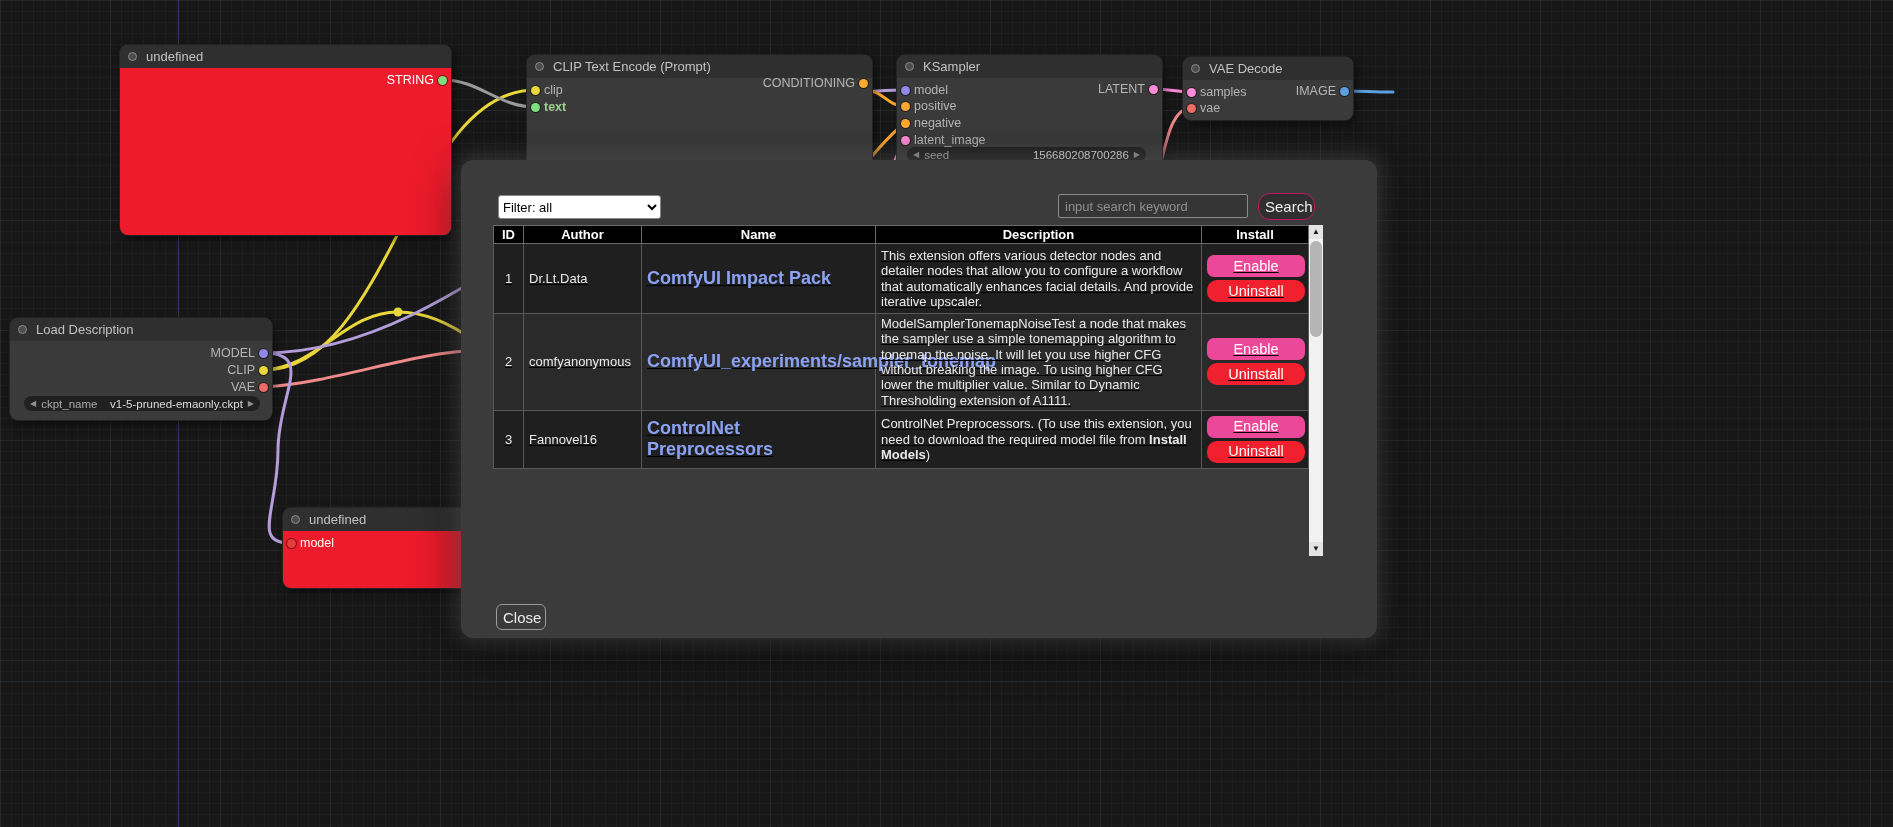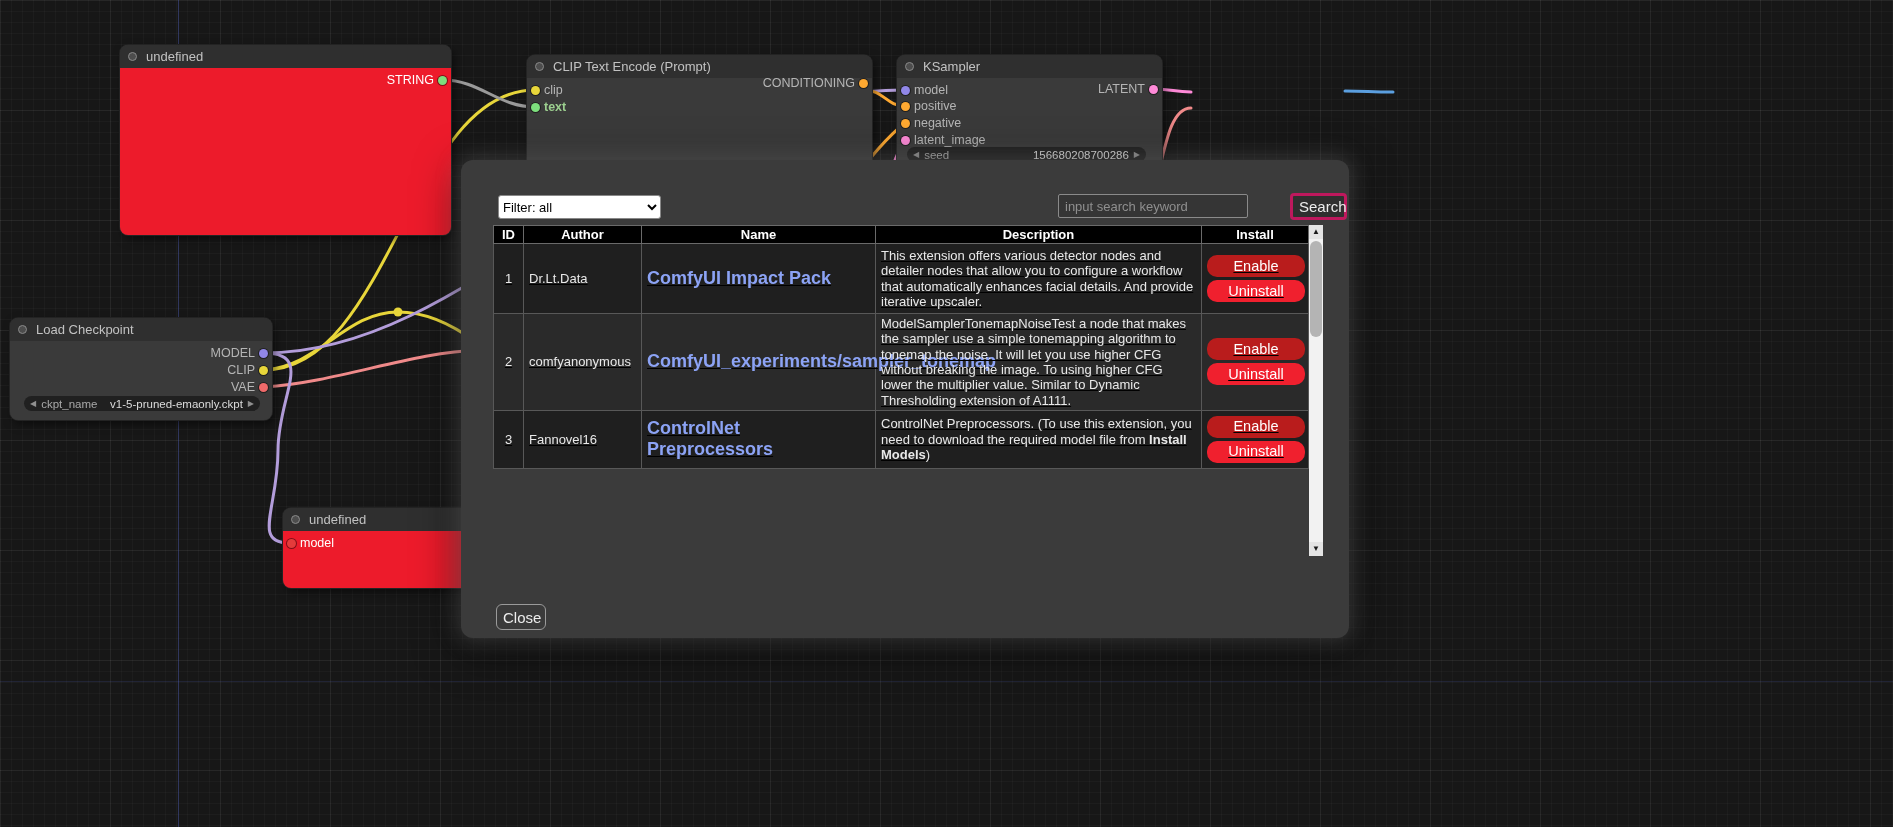--- a/index.html
+++ b/index.html
@@ -60,36 +60,37 @@
   }
   .w-arrow{font-size:8px;color:#8f8f8f;line-height:15px;}
   .w-label{color:#a8a8a8;}
   .w-value{margin-left:auto;color:#dcdcdc;white-space:nowrap;}
 
   
   .modal{
     position:absolute;left:461px;top:160px;width:888px;height:478px;z-index:10;
     background:#3b3b3b;border-radius:12px;
     box-shadow:0 0 22px 4px rgba(190,190,190,0.22), 0 10px 45px rgba(0,0,0,0.65);
+    padding-left:28px;
   }
   .filter-select{
     position:absolute;left:37px;top:35px;width:163px;height:24px;
     font-family:"Liberation Sans",sans-serif;font-size:13px;color:#000;background:#fff;
     border:1px solid #888;border-radius:3px;
   }
   .search-input{
     position:absolute;left:597px;top:34px;width:190px;height:24px;box-sizing:border-box;
     background:#353535;border:1px solid #8a8a8a;border-radius:2px;color:#ddd;
     font-family:"Liberation Sans",sans-serif;font-size:13px;padding:0 6px;
   }
   .search-input::placeholder{color:#8f8f8f;}
   .search-btn{
     position:absolute;left:797px;top:33px;width:57px;height:27px;
-    background:#2f2f2f;color:#ececec;border:3px solid #be185d;border-radius:4px;
-    font-family:"Liberation Sans",sans-serif;font-size:15px;cursor:pointer;margin-left:32px;
+    background:#2f2f2f;color:#ececec;border:1px solid #be185d;border-radius:12px;
+    font-family:"Liberation Sans",sans-serif;font-size:15px;cursor:pointer;
   }
   .table-scroll{position:absolute;left:32px;top:65px;width:816px;height:331px;overflow:hidden;}
   .ext-table{border-collapse:collapse;width:815px;table-layout:fixed;text-decoration:underline;}
   .ext-table th{
     background:#000;color:#fff;font-size:13px;font-weight:bold;height:17px;
     border:1px solid #6a6a6a;padding:0 2px;
   }
   .ext-table td{
     border:1px solid #585858;color:#e9e9e9;vertical-align:middle;
     padding:2px 5px;font-size:13px;
@@ -97,21 +98,21 @@
   tr.row-odd{background:#1f1f1f;}
   tr.row-even{background:#2a2a2a;}
   .id-cell{text-align:center;}
   .desc-cell{font-size:12.5px;line-height:1.18;padding:2px 4px;}
   .ext-link{color:#8ca3f5;font-weight:bold;text-decoration:none;font-size:18px;cursor:pointer;}
   .install-cell{text-align:center;padding:2px;}
   .btn{
     display:block;width:98px;height:22px;margin:3px auto;padding:0;border:none;border-radius:10px;
     color:#fff;font-family:"Liberation Sans",sans-serif;font-size:14.5px;line-height:21px;cursor:pointer;
   }
-  .btn-enable{background:#b91c1c;}
+  .btn-enable{background:#ec4899;border-radius:7px;}
   .btn-uninstall{background:#f0202e;}
   .scrollbar{position:absolute;left:848px;top:65px;width:14px;height:331px;background:#f2f2f2;}
   .sb-arrow{
     position:absolute;left:0;width:14px;height:14px;background:#e4e4e4;text-align:center;
     font-size:8px;line-height:14px;color:#1a1a1a;cursor:pointer;
   }
   .sb-up{top:0;}
   .sb-down{bottom:0;}
   .sb-thumb{position:absolute;left:1px;width:12px;top:16px;height:96px;background:#b4b4b4;border-radius:6px;cursor:pointer;}
   .close-btn{
@@ -202,26 +203,45 @@
       <span class="dot" style="background:#ff8ad8"></span>
     </div>
     <div class="widget" style="left:10px;right:16px;top:92px;">
       <span class="w-arrow">◀</span>
       <span class="w-label">seed</span>
       <span class="w-value">156680208700286</span>
       <span class="w-arrow">▶</span>
     </div>
   </div>
 
+  <div class="node" style="left:1183px;top:57px;width:170px;height:63px;">
+    <div class="node-header">
+      <span class="collapse-dot"></span>
+      <span class="node-title">VAE Decode</span>
+    </div>
+    <div class="node-body"></div>
+    <div class="slot in" style="top:27px">
+      <span class="dot" style="background:#ff8ad8"></span>
+      <span class="slot-label">samples</span>
+    </div>
+    <div class="slot in" style="top:43px">
+      <span class="dot" style="background:#f06a6a"></span>
+      <span class="slot-label">vae</span>
+    </div>
+    <div class="slot out" style="top:26px">
+      <span class="slot-label">IMAGE</span>
+      <span class="dot" style="background:#5b9fe0"></span>
+    </div>
+  </div>
 
 
   <div class="node" style="left:10px;top:318px;width:262px;height:102px;">
     <div class="node-header">
       <span class="collapse-dot"></span>
-      <span class="node-title">Load Checkpoint</span>
+      <span class="node-title">Load Description</span>
     </div>
     <div class="node-body"></div>
     <div class="slot out" style="top:27px">
       <span class="slot-label">MODEL</span>
       <span class="dot" style="background:#9187e8"></span>
     </div>
     <div class="slot out" style="top:44px">
       <span class="slot-label">CLIP</span>
       <span class="dot" style="background:#e8d63a"></span>
     </div>

